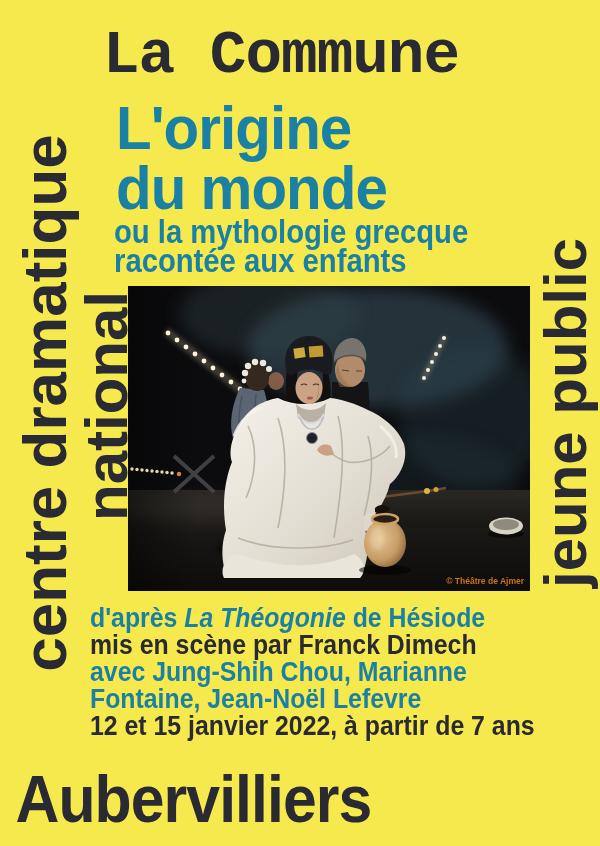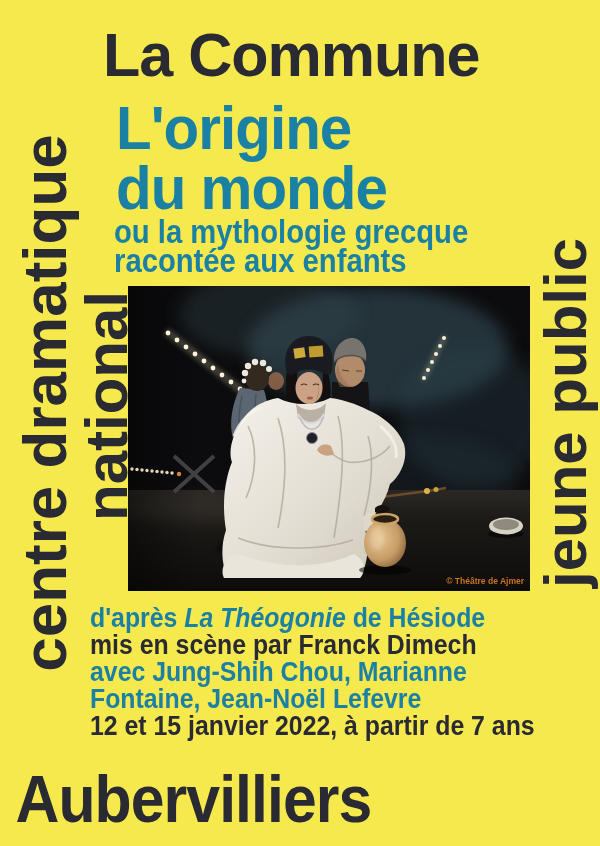--- a/index.html
+++ b/index.html
@@ -2,21 +2,21 @@
 <html><head>
 <meta charset="utf-8">
 <style>
   html,body{margin:0;padding:0;background:#888;}
   #poster{position:relative;width:600px;height:846px;background:#F6E94E;overflow:hidden;
           font-family:"Liberation Sans",sans-serif;font-weight:bold;color:#2A2A32;}
   .v{position:absolute;transform:rotate(-90deg);white-space:nowrap;text-align:center;}
   #v-left-outer{left:-235px;top:371px;width:560px;height:64px;line-height:64px;font-size:62px;}
   #v-left-inner{left:-13px;top:374px;width:240px;height:64px;line-height:64px;font-size:60px;}
   #v-right{left:382px;top:381px;width:368px;height:64px;line-height:64px;font-size:60px;}
-  #venue{position:absolute;left:103px;top:25px;font-size:61px;line-height:61px;letter-spacing:-1px;}
+  #venue{position:absolute;left:103px;top:25px;font-size:61px;line-height:61px;letter-spacing:-1px;font-family:Liberation Mono, monospace;}
   #title{position:absolute;left:116px;top:98px;font-size:62px;line-height:60px;color:#1A80A4;
          letter-spacing:-1px;transform:scaleX(.94);transform-origin:left top;white-space:nowrap;}
   #subtitle{position:absolute;left:114px;top:217px;font-size:34px;line-height:29px;color:#1A80A4;
          transform:scaleX(.86);transform-origin:left top;white-space:nowrap;}
   #photo{position:absolute;left:128px;top:286px;}
   #creditsblk{position:absolute;left:90px;top:605px;font-size:27px;line-height:27px;
          transform:scaleX(.92);transform-origin:left top;white-space:nowrap;}
   .blue{color:#1A80A4;}
   .it{font-style:italic;}
   #city{position:absolute;left:0;top:766px;width:600px;text-align:left;font-size:66px;line-height:66px;}

